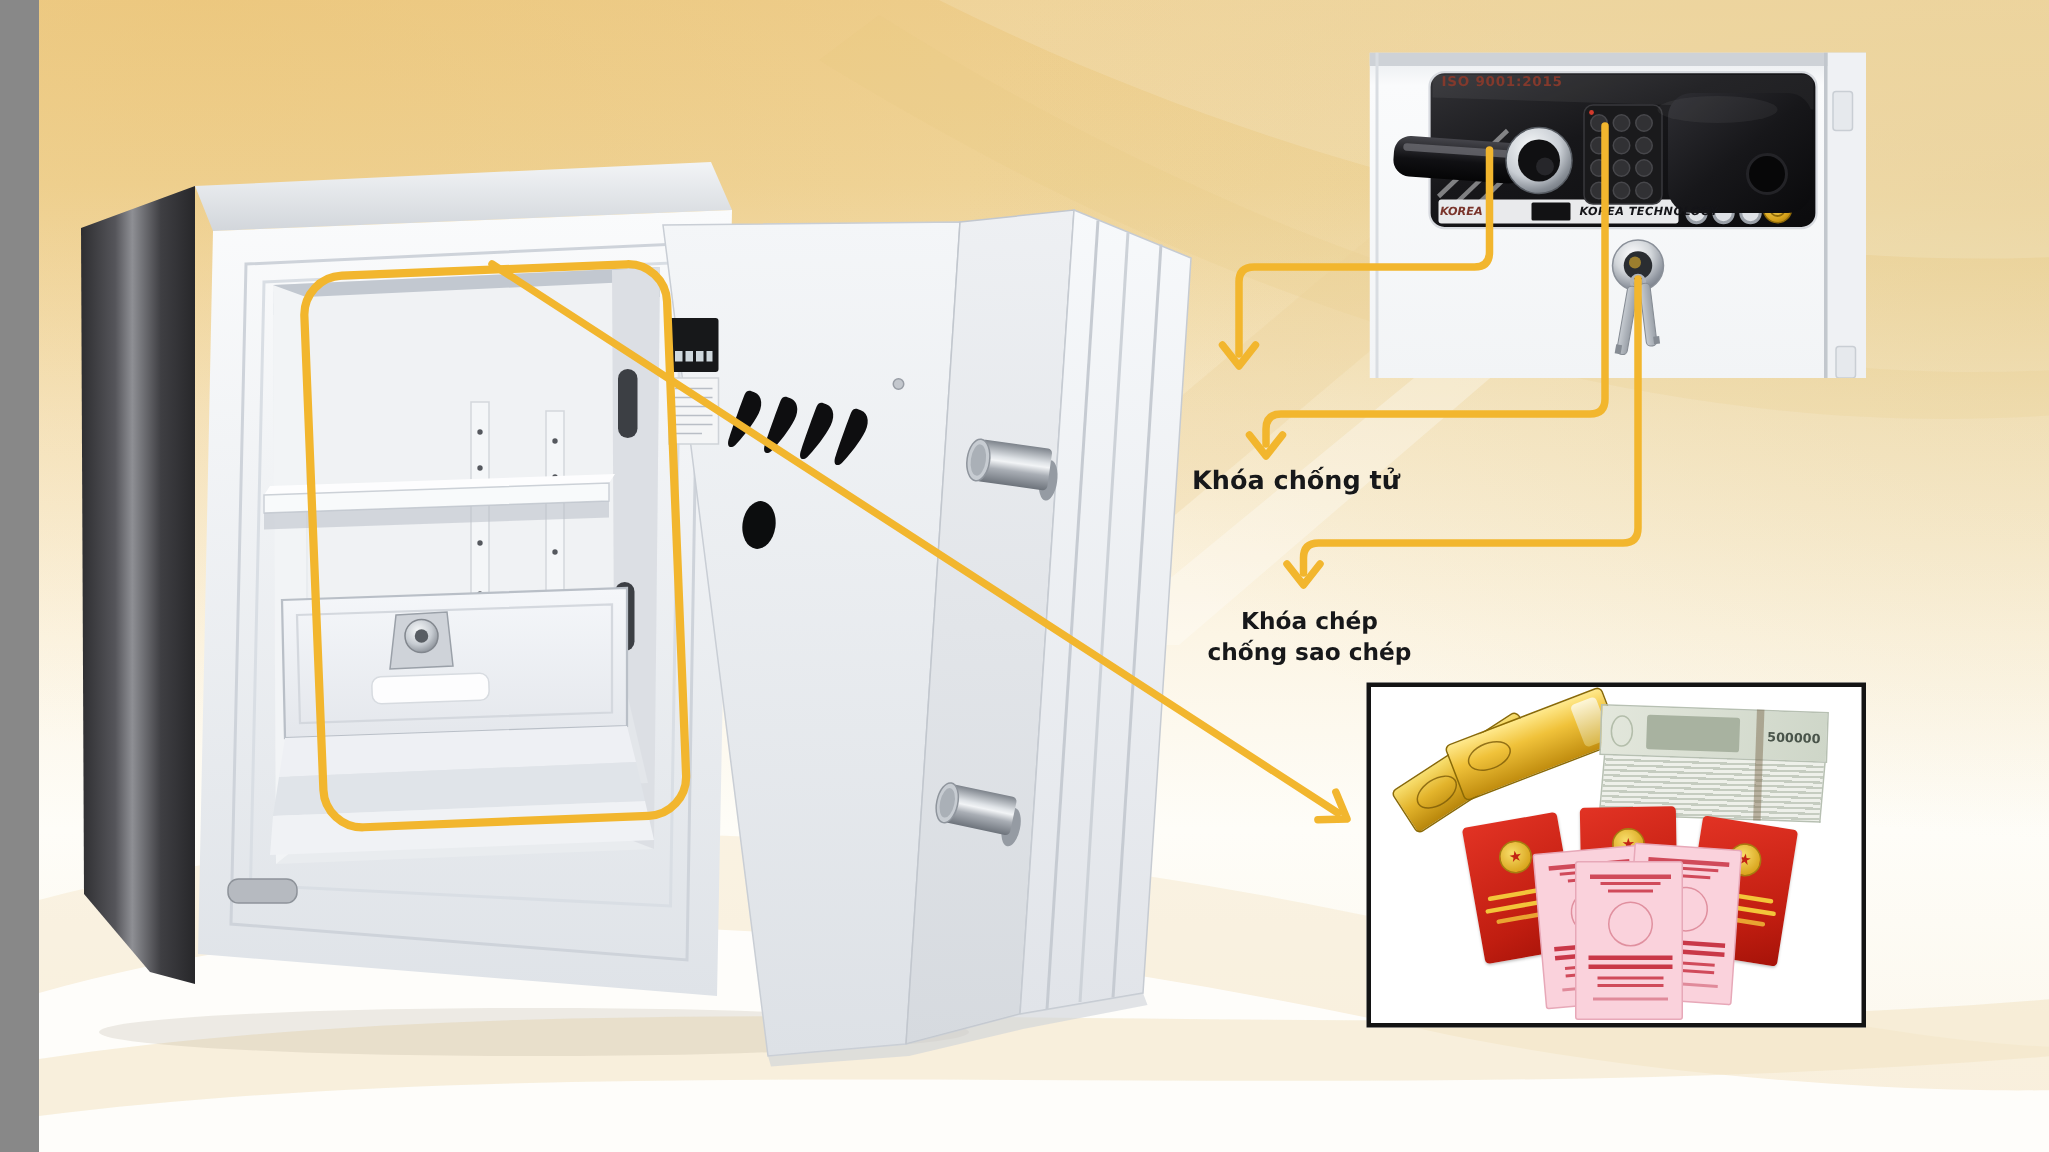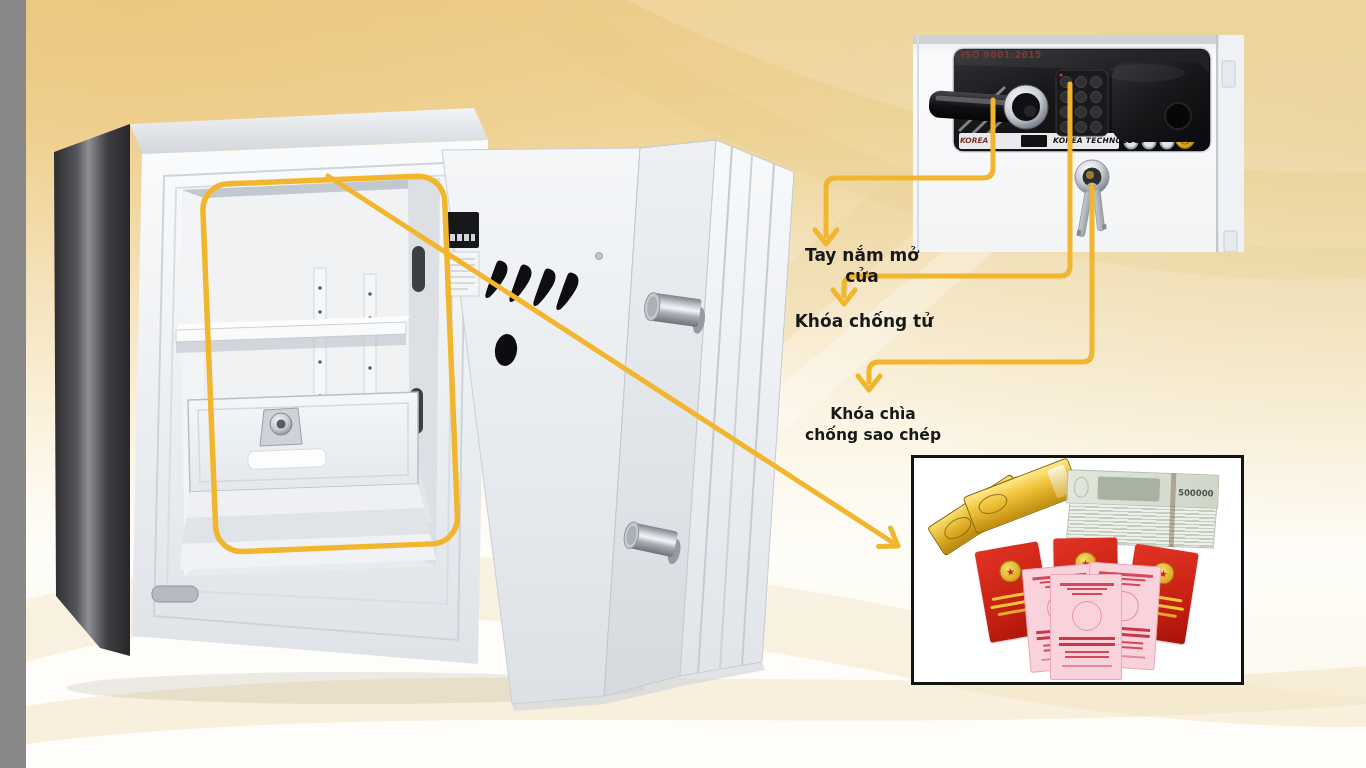--- a/index.html
+++ b/index.html
@@ -482,21 +482,20 @@
       </g>
       <g>
         <path d="M1066,186 L1066,352 Q1066,362 1056,362 L853,362 Q843,362 843,372 L843,382"></path>
         <g transform="translate(843,390)">
             <path d="M-11,-14 L0,0 L11,-14"></path>
           </g>
       </g>
     </g>
   </svg>
 
-  <div class="callout" style="left:760px;top:245px;width:152px;">Tay nắm mở cửa</div>
   <div class="callout" style="left:768px;top:311px;width:140px;">Khóa chống tử</div>
   <div class="callout small" style="left:772px;top:404px;width:150px;">
-    <div>Khóa chìa</div>
+    <div>Khóa chép</div>
     <div>chống sao chép</div>
   </div>
 
 
 </div>
 
 </body></html>

